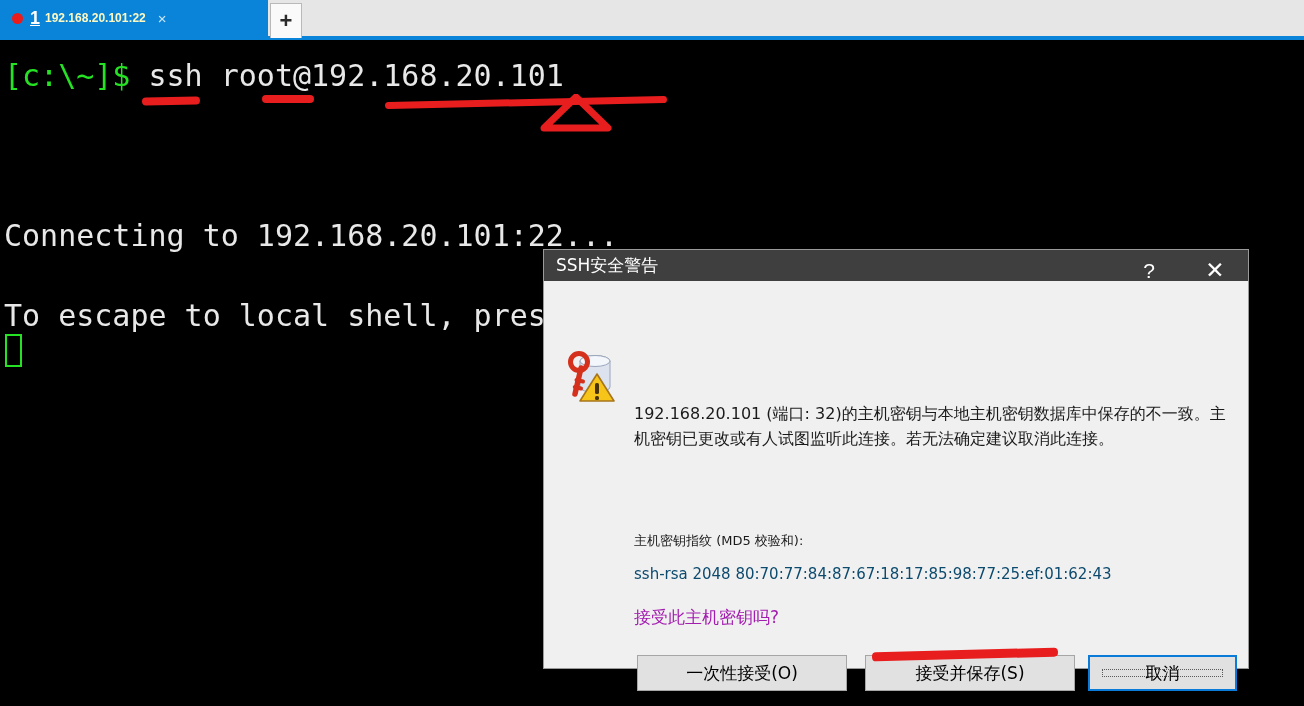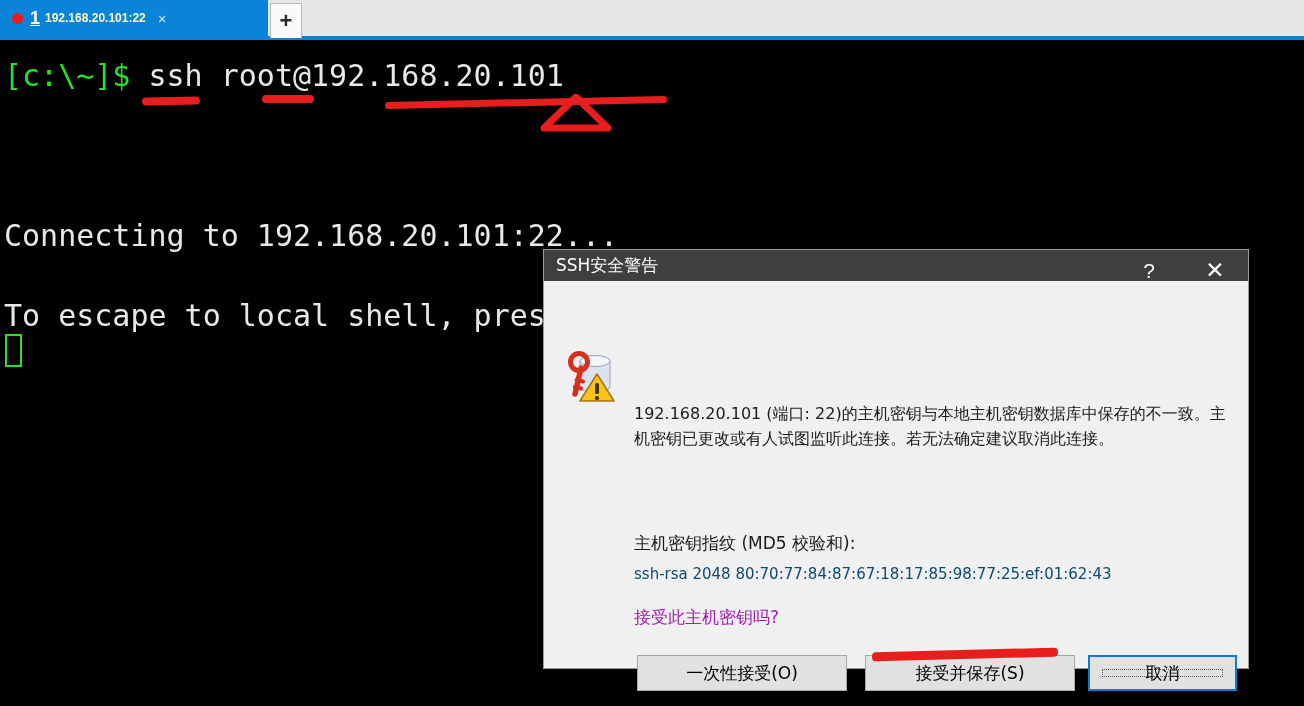--- a/index.html
+++ b/index.html
@@ -222,21 +222,21 @@
     width: 600px;
     font-size: 16px;
     color: #1a1a1a;
     line-height: 25px;
     font-family: "DejaVu Sans", sans-serif;
   }
   .dlg-fp-label {
     position: absolute;
     left: 89px;
     top: 241px;
-    font-size: 17px;
+    font-size: 13px;
     color: #1a1a1a;
     font-family: "DejaVu Sans", sans-serif;
   }
   .dlg-fp-value {
     position: absolute;
     left: 89px;
     top: 274px;
     font-size: 15px;
     color: #0c4a6e;
     font-family: "DejaVu Sans", sans-serif;
@@ -336,21 +336,21 @@
         <circle cx="17" cy="15" r="8.5" fill="none" stroke="#d4301b" stroke-width="5"></circle>
         <path d="M19 21 L13 47" stroke="#d4301b" stroke-width="5.5" stroke-linecap="round"></path>
         <path d="M14.5 33 L21 34.5" stroke="#d4301b" stroke-width="4" stroke-linecap="round"></path>
         <path d="M12.8 40 L19 41.5" stroke="#d4301b" stroke-width="4" stroke-linecap="round"></path>
 
         <path d="M35 27 L52 54 L18 54 Z" fill="#f7c519" stroke="#a8751a" stroke-width="1.6" stroke-linejoin="round"></path>
         <rect x="33" y="36" width="4" height="11" rx="1.6" fill="#4a3208"></rect>
         <rect x="33" y="49" width="4" height="4" rx="1.6" fill="#4a3208"></rect>
       </svg>
 
-      <div class="dlg-paragraph">192.168.20.101 (端口: 22)的主机密钥与本地主机密钥数据库中保存的不一致。主机密钥已更改或有人试图监听此连接。若无法确定建议取消此连接。</div>
+      <div class="dlg-paragraph">192.168.20.101 (端口: 32)的主机密钥与本地主机密钥数据库中保存的不一致。主机密钥已更改或有人试图监听此连接。若无法确定建议取消此连接。</div>
       <div class="dlg-fp-label">主机密钥指纹 (MD5 校验和):</div>
       <div class="dlg-fp-value">ssh-rsa 2048 80:70:77:84:87:67:18:17:85:98:77:25:ef:01:62:43</div>
       <div class="dlg-question">接受此主机密钥吗?</div>
 
       <div class="btn btn-save">接受并保存(S)</div>
       <div class="btn btn-once">一次性接受(O)</div>
       <div class="btn btn-cancel">
         <div class="btn-cancel-inner">取消</div>
       </div>
 

